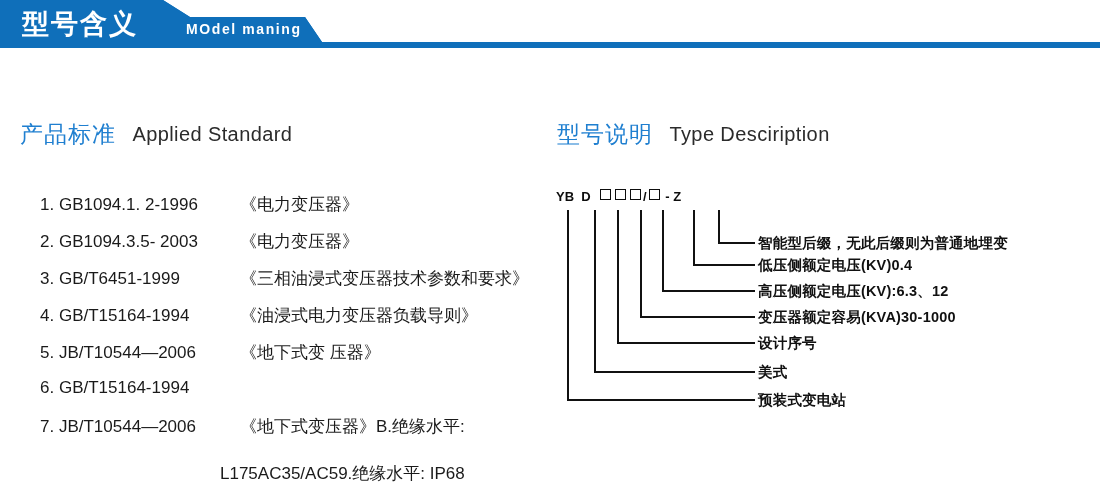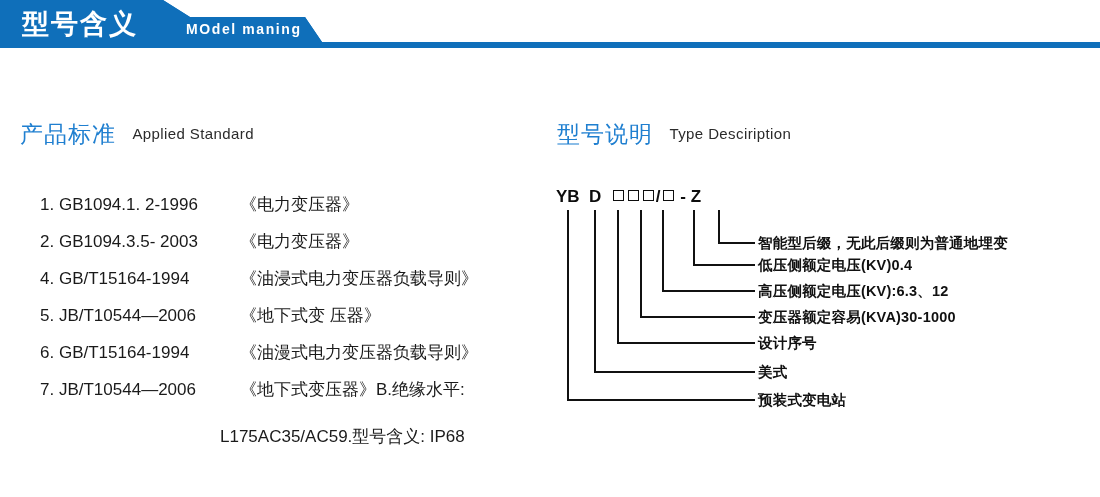--- a/index.html
+++ b/index.html
@@ -56,21 +56,21 @@
     line-height: 30px;
   }
   .section-heading .cn {
     font-size: 23px;
     font-weight: normal;
     color: #1f7fd0;
     letter-spacing: 1px;
     vertical-align: middle;
   }
   .section-heading .en {
-    font-size: 15px;
+    font-size: 20px;
     font-weight: 500;
     color: #2b2b2b;
     letter-spacing: 0.4px;
     margin-left: 12px;
     vertical-align: middle;
   }
   #heading-standard { left: 20px; top: 118px; }
   #heading-type     { left: 557px; top: 118px; }
 
   
@@ -105,21 +105,21 @@
 
   
   #type-diagram {
     position: absolute;
     left: 545px; top: 186px;
     width: 545px; height: 250px;
   }
   #code-string {
     position: absolute;
     left: 11px; top: 0px;
-    font-size: 17px;
+    font-size: 13px;
     font-weight: bold;
     color: #0d0d0d;
     letter-spacing: 0px;
     white-space: nowrap;
     line-height: 22px;
   }
   #code-string .seg { display: inline-block; }
   #code-string .box {
     display: inline-block;
     width: 11px; height: 11px;
@@ -178,42 +178,45 @@
   <div class="std-row">
     <span class="std-code"><span>1.</span>&nbsp;<span>GB1094.1. 2-1996</span></span>
     <span class="std-name">《电力变压器》</span>
   </div>
 
   <div class="std-row">
     <span class="std-code"><span>2.</span>&nbsp;<span>GB1094.3.5- 2003</span></span>
     <span class="std-name">《电力变压器》</span>
   </div>
 
+  <div class="std-row">
+    <span class="std-code"><span>3.</span>&nbsp;<span>GB/T6451-1999</span></span>
+    <span class="std-name">《三相油浸式变压器技术参数和要求》</span>
+  </div>
 
   <div class="std-row">
     <span class="std-code"><span>4.</span>&nbsp;<span>GB/T15164-1994</span></span>
     <span class="std-name">《油浸式电力变压器负载导则》</span>
   </div>
 
   <div class="std-row">
     <span class="std-code"><span>5.</span>&nbsp;<span>JB/T10544—2006</span></span>
     <span class="std-name">《地下式变 压器》</span>
   </div>
 
   <div class="std-row">
     <span class="std-code"><span>6.</span>&nbsp;<span>GB/T15164-1994</span></span>
-    <span class="std-name">《油漫式电力变压器负载导则》</span>
   </div>
 
   <div class="std-row">
     <span class="std-code"><span>7.</span>&nbsp;<span>JB/T10544—2006</span></span>
     <span class="std-name">《地下式变压器》B.绝缘水平:</span>
   </div>
 
-  <div class="std-continuation">L175AC35/AC59.型号含义: IP68</div>
+  <div class="std-continuation">L175AC35/AC59.绝缘水平: IP68</div>
 </div>
 
 <div id="type-diagram">
 
   <div id="code-string">
     <span class="seg">YB</span>&nbsp;
     <span class="seg">D</span>&nbsp;
     <span class="box"></span><span class="box"></span><span class="box"></span><span class="seg">/</span><span class="box"></span>
     <span class="seg">-</span>
     <span class="seg">Z</span>

